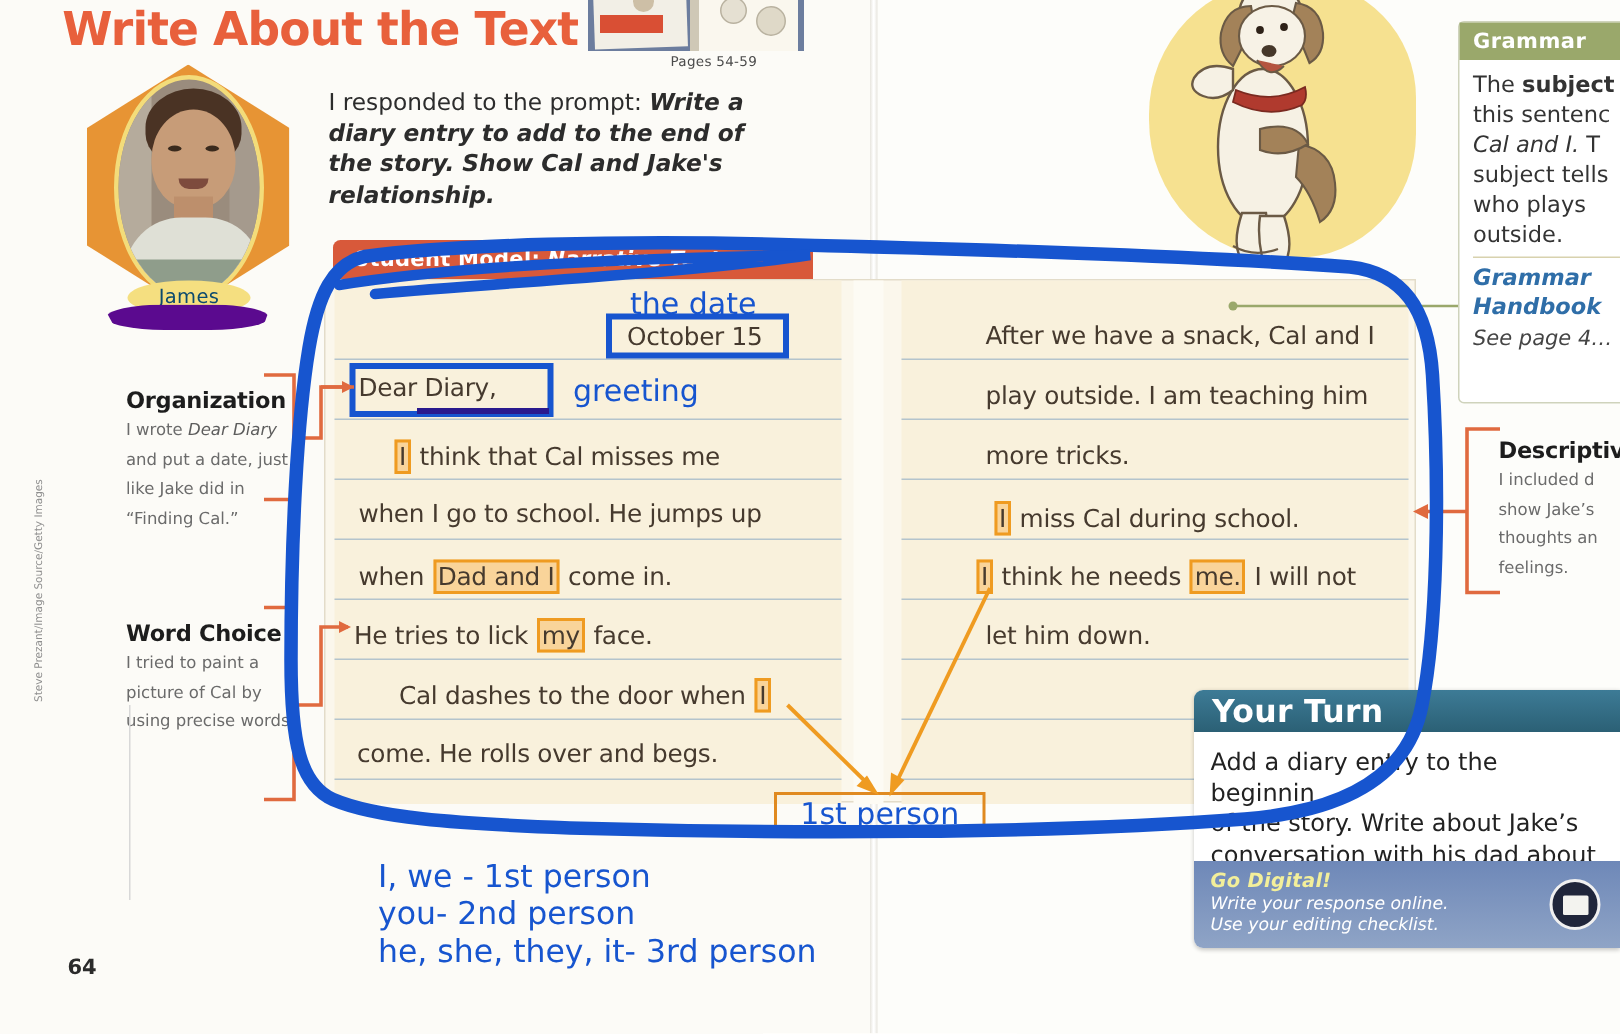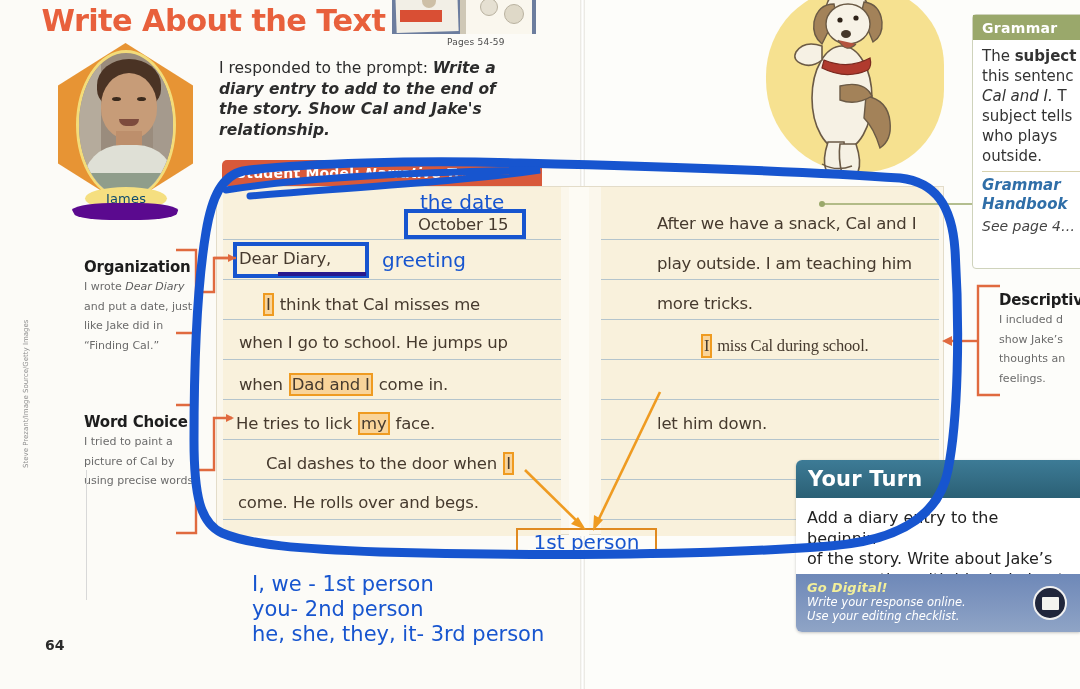--- a/index.html
+++ b/index.html
@@ -173,21 +173,21 @@
   }
 
   
   .your-turn {
     position:absolute; left:796px; top:460px; width:284px; height:172px;
     background:#ffffff; border-radius:6px 0 0 6px;
     box-shadow: 0 1px 3px rgba(0,0,0,.22);
     overflow:hidden;
   }
   .yt-head {
-    height:38px; background: linear-gradient(180deg,#3d7b96,#2b6075);
+    height:28px; background: linear-gradient(180deg,#3d7b96,#2b6075);
     color:#fff; font-family:"DejaVu Sans", sans-serif; font-weight:700;
     font-size:21px; display:flex; align-items:center; padding-left:12px;
     letter-spacing:.2px;
   }
   .yt-body {
     padding:10px 8px 0 11px;
     font-family:"DejaVu Sans", sans-serif; font-size:16px; line-height:20.5px; color:#222;
   }
   .yt-foot {
     position:absolute; left:0; bottom:0; width:284px; height:58px;
@@ -327,22 +327,25 @@
     He tries to lick <span class="chip">my</span> face.
   </div>
   <div class="hw" style="left:266px; top:452px;">
     Cal dashes to the door when <span class="chip">I</span>
   </div>
   <div class="hw" style="left:238px; top:493px;">come. He rolls over and begs.</div>
 
   <div class="hw" style="left:657px; top:214px;">After we have a snack, Cal and I</div>
   <div class="hw" style="left:657px; top:254px;">play outside. I am teaching him</div>
   <div class="hw" style="left:657px; top:294px;">more tricks.</div>
-  <div class="hw" style="left:700px; top:334px;font-family:Liberation Serif, serif;">
+  <div class="hw" style="left:662px; top:334px;">
     <span class="chip">I</span> miss Cal during school.
+  </div>
+  <div class="hw" style="left:650px; top:373px;">
+    <span class="chip">I</span> think he needs <span class="chip">me.</span> I will not
   </div>
   <div class="hw" style="left:657px; top:414px;">let him down.</div>
 
   <div class="pen-box" style="left:404px; top:209px; width:122px; height:30px;"></div>
   <div class="pen-box" style="left:233px; top:242px; width:136px; height:36px;"></div>
   <div class="pen-underline" style="left:278px; top:272px; width:88px;"></div>
 
   <div class="pen-text" style="left:420px; top:190px;">the date</div>
   <div class="pen-text" style="left:382px; top:248px;">greeting</div>
 

